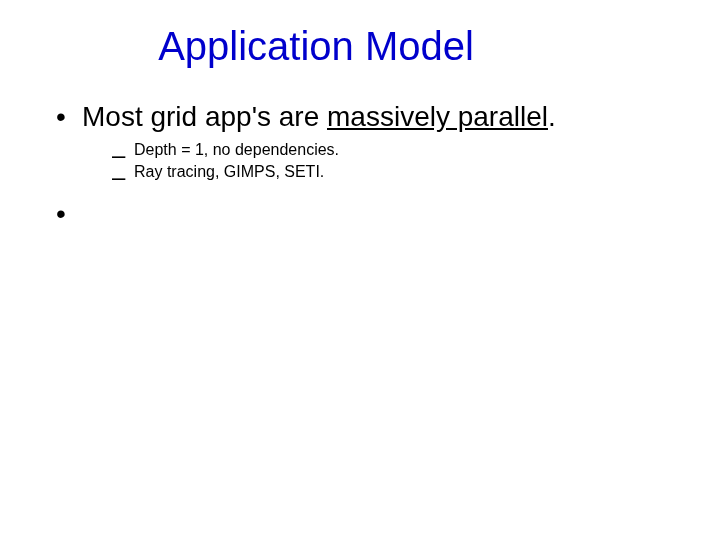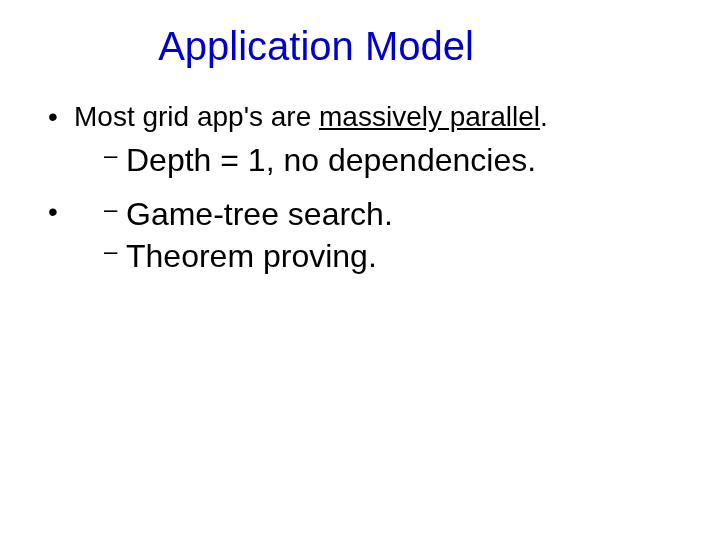--- a/index.html
+++ b/index.html
@@ -20,21 +20,21 @@
   .title {
     text-align: center;
     color: #0000cc;
     font-size: 40px;
     font-weight: 400;
     margin: 6px 0 30px 0;
     letter-spacing: 0px;
   }
   ul.level1 {
     list-style: none;
-    margin: 0;
+    margin: 8px;
     padding: 0 10px 0 18px;
   }
   ul.level1 > li {
     position: relative;
     padding-left: 26px;
     font-size: 28px;
     line-height: 1.25;
     margin-bottom: 6px;
   }
   ul.level1 > li::before {
@@ -45,21 +45,21 @@
     font-size: 28px;
   }
   ul.level2 {
     list-style: none;
     margin: 6px 0 14px 0;
     padding: 0 0 0 30px;
   }
   ul.level2 > li {
     position: relative;
     padding-left: 22px;
-    font-size: 32px;
+    font-size: 16px;
     line-height: 1.25;
     margin-bottom: 2px;
   }
   ul.level2 > li::before {
     content: "–";
     position: absolute;
     left: 0;
     top: 0;
     font-size: 24px;
   }
@@ -72,25 +72,22 @@
 
 <div class="slide">
   <h1 class="title">Application Model</h1>
 
   <ul class="level1">
 
     <li>
       <span>Most grid app's are </span><span class="underline">massively parallel</span><span>.</span>
       <ul class="level2">
         <li>Depth = 1, no dependencies.</li>
+        <li>Ray tracing, GIMPS, SETI.</li>
       </ul>
     </li>
 
     <li>
-      <ul class="level2">
-        <li>Game-tree search.</li>
-        <li>Theorem proving.</li>
-      </ul>
     </li>
 
 
   </ul>
 </div>
 
 </body></html>

